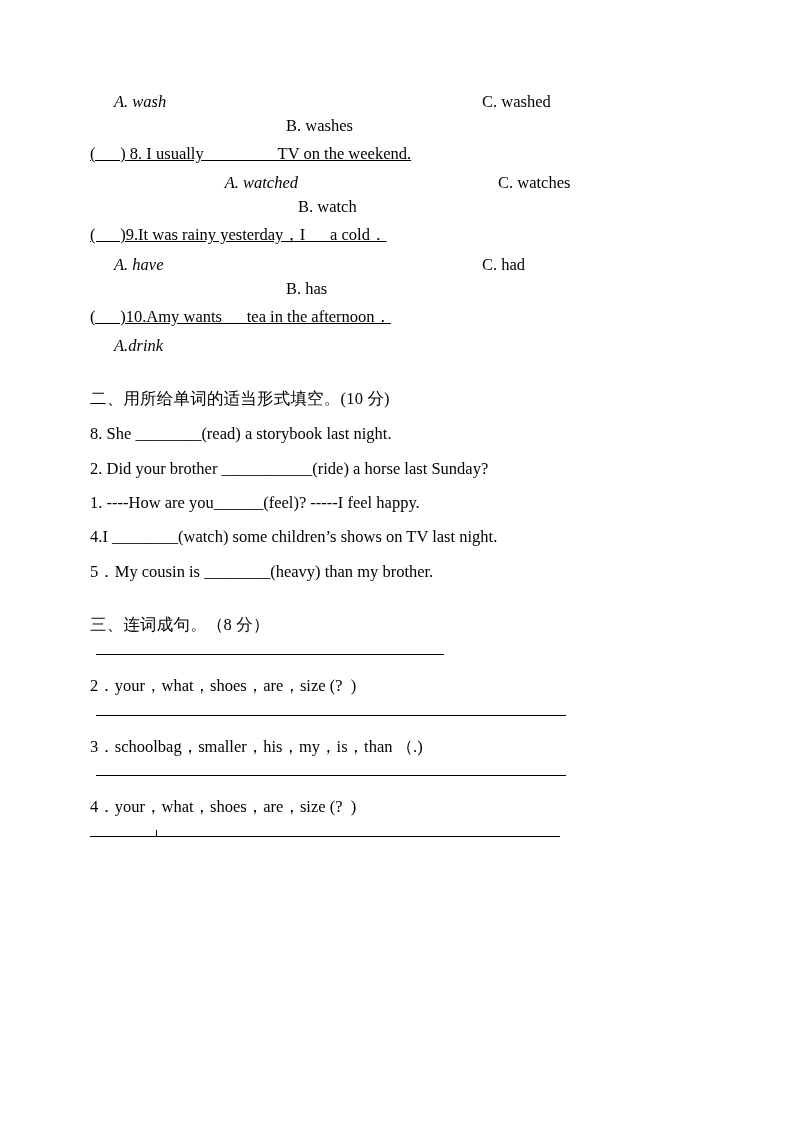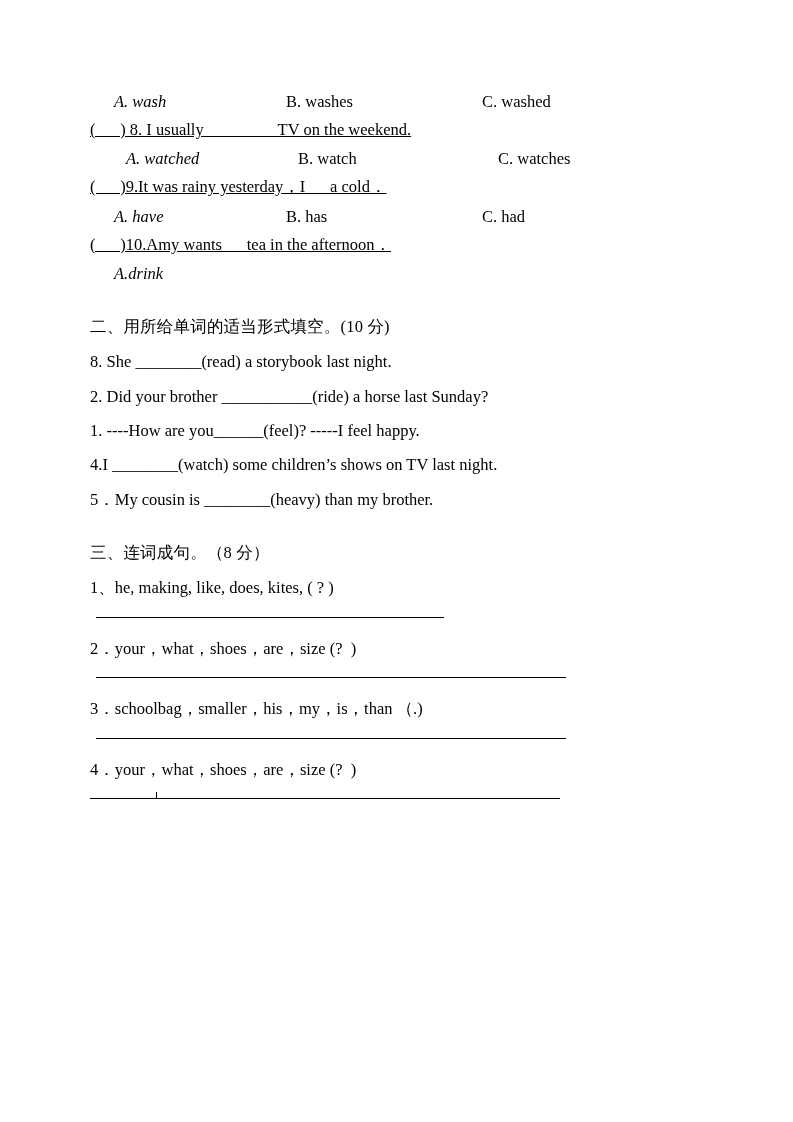--- a/index.html
+++ b/index.html
@@ -29,24 +29,24 @@
   .opts {
     display: flex;
     font-size: 16.5px;
     line-height: 1.2;
     margin: 0 0 8px 0;
   }
   .opts .o {
     white-space: pre;
   }
   .opt-a { width: 172px; padding-left: 24px; font-style: italic; }
-  .opt-b { width: 196px; }
+  .opt-b { width: 196px; margin-top: 24px; }
   .opt-c { width: 180px; }
 
-  .opts.indent-1 .opt-a { padding-left: 36px; }
+  .opts.indent-1 .opt-a { padding-left: 36px; text-align: right; }
   .opts.indent-1 .opt-b { width: 200px; }
 
   
   .qrow {
     font-size: 16.5px;
     line-height: 1.25;
     margin: 0 0 9px 0;
     white-space: pre;
     text-decoration: underline;
   }
@@ -133,21 +133,20 @@
     <div class="sec">二、用所给单词的适当形式填空。(10 分)</div>
 
     <div class="item">8. She ________(read) a storybook last night.</div>
     <div class="item">2. Did your brother ___________(ride) a horse last Sunday?</div>
     <div class="item">1. ----How are you______(feel)? -----I feel happy.</div>
     <div class="item">4.I ________(watch) some children’s shows on TV last night.</div>
     <div class="item">5．My cousin is ________(heavy) than my brother.</div>
 
     <div class="sec">三、连词成句。（8 分）</div>
 
-    <div class="sitem">1、he, making, like, does, kites, ( ? )</div>
     <div class="rule short"></div>
 
     <div class="sitem">2．your，what，shoes，are，size (?  )</div>
     <div class="rule long"></div>
 
     <div class="sitem">3．schoolbag，smaller，his，my，is，than （.)</div>
     <div class="rule long2"></div>
 
     <div class="sitem">4．your，what，shoes，are，size (?  )</div>
     <div class="rule long3 tick"></div>

